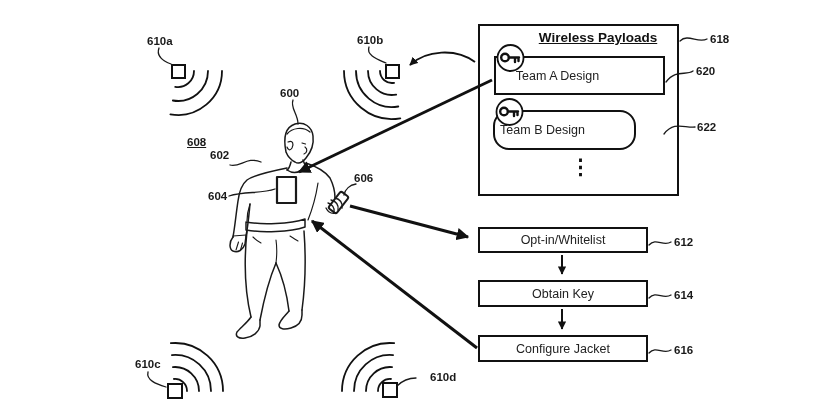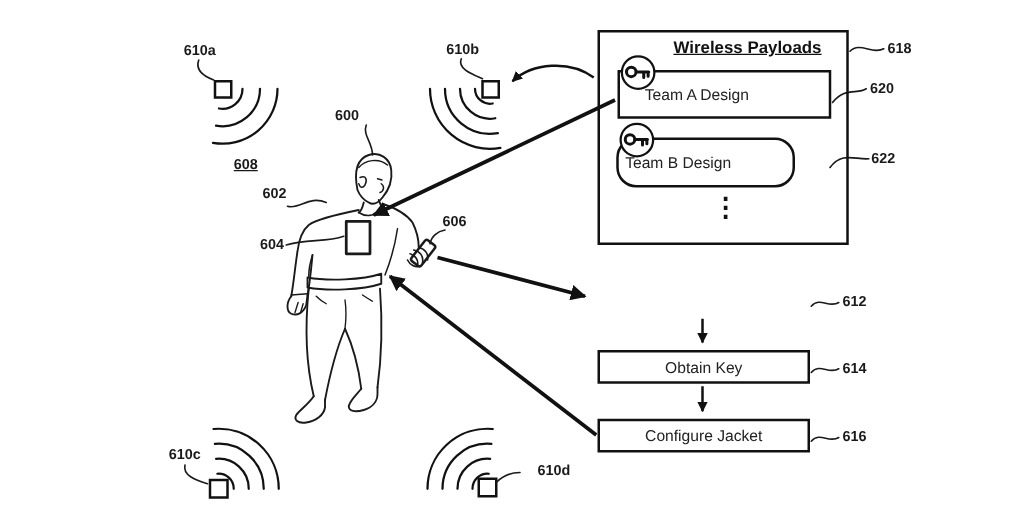--- a/index.html
+++ b/index.html
@@ -5,21 +5,21 @@
   html,body{margin:0;padding:0;background:#fff;}
   .stage{
     position:relative;width:825px;height:413px;background:#ffffff;
     font-family:"Liberation Sans", sans-serif;color:#1a1a1a;overflow:hidden;
   }
   .stage svg{position:absolute;left:0;top:0;}
   .ref{
     position:absolute;font-weight:bold;font-size:11.5px;color:#1a1a1a;
     white-space:nowrap;line-height:1;
   }
-  .ref.underlined{text-decoration:underline;}
+  .ref.underlined{text-decoration:underline;margin-top:10px;}
   .box{
     position:absolute;border:2px solid #111;background:#fff;box-sizing:border-box;
   }
   .outer-box{background:transparent;}
   .box-title{
     position:absolute;text-align:center;font-weight:bold;font-size:13.5px;
     text-decoration:underline;color:#111;
   }
   .payload-box{display:flex;align-items:center;padding-left:12px;}
   .payload-label{
@@ -172,28 +172,31 @@
     <span class="payload-label">Team B Design</span>
     <svg class="key-icon" width="29" height="29" viewBox="0 0 29 29">
       <circle cx="14.5" cy="14.5" r="13" stroke="#111" stroke-width="1.8" fill="#fff"></circle>
       <circle cx="9" cy="14" r="3.8" stroke="#111" stroke-width="2.4" fill="none"></circle>
       <path d="M 13,14 L 23,14 M 19,14 L 19,18.5 M 22.5,14 L 22.5,17.5" stroke="#111" stroke-width="2.4" fill="none" stroke-linecap="round"></path>
     </svg>
   </div>
 
   <div class="ellipsis" style="left:570px;top:156px;width:16px;">⋮</div>
 
+  <div class="box flow-box" style="left:478px;top:227px;width:170px;height:26px;">
+    <span>Opt-in/Whitelist</span>
+  </div>
   <div class="box flow-box" style="left:478px;top:280px;width:170px;height:27px;">
     <span>Obtain Key</span>
   </div>
   <div class="box flow-box" style="left:478px;top:335px;width:170px;height:27px;">
     <span>Configure Jacket</span>
   </div>
 
-  <div class="ref" style="left:268px;top:88px;">600</div>
+  <div class="ref" style="left:280px;top:88px;">600</div>
   <div class="ref" style="left:210px;top:150px;">602</div>
   <div class="ref" style="left:208px;top:191px;">604</div>
   <div class="ref" style="left:354px;top:173px;">606</div>
   <div class="ref underlined" style="left:187px;top:127px;">608</div>
   <div class="ref" style="left:147px;top:36px;">610a</div>
   <div class="ref" style="left:357px;top:35px;">610b</div>
   <div class="ref" style="left:135px;top:359px;">610c</div>
   <div class="ref" style="left:418px;top:372px;padding-left:12px;">610d</div>
   <div class="ref" style="left:710px;top:34px;">618</div>
   <div class="ref" style="left:696px;top:66px;">620</div>

